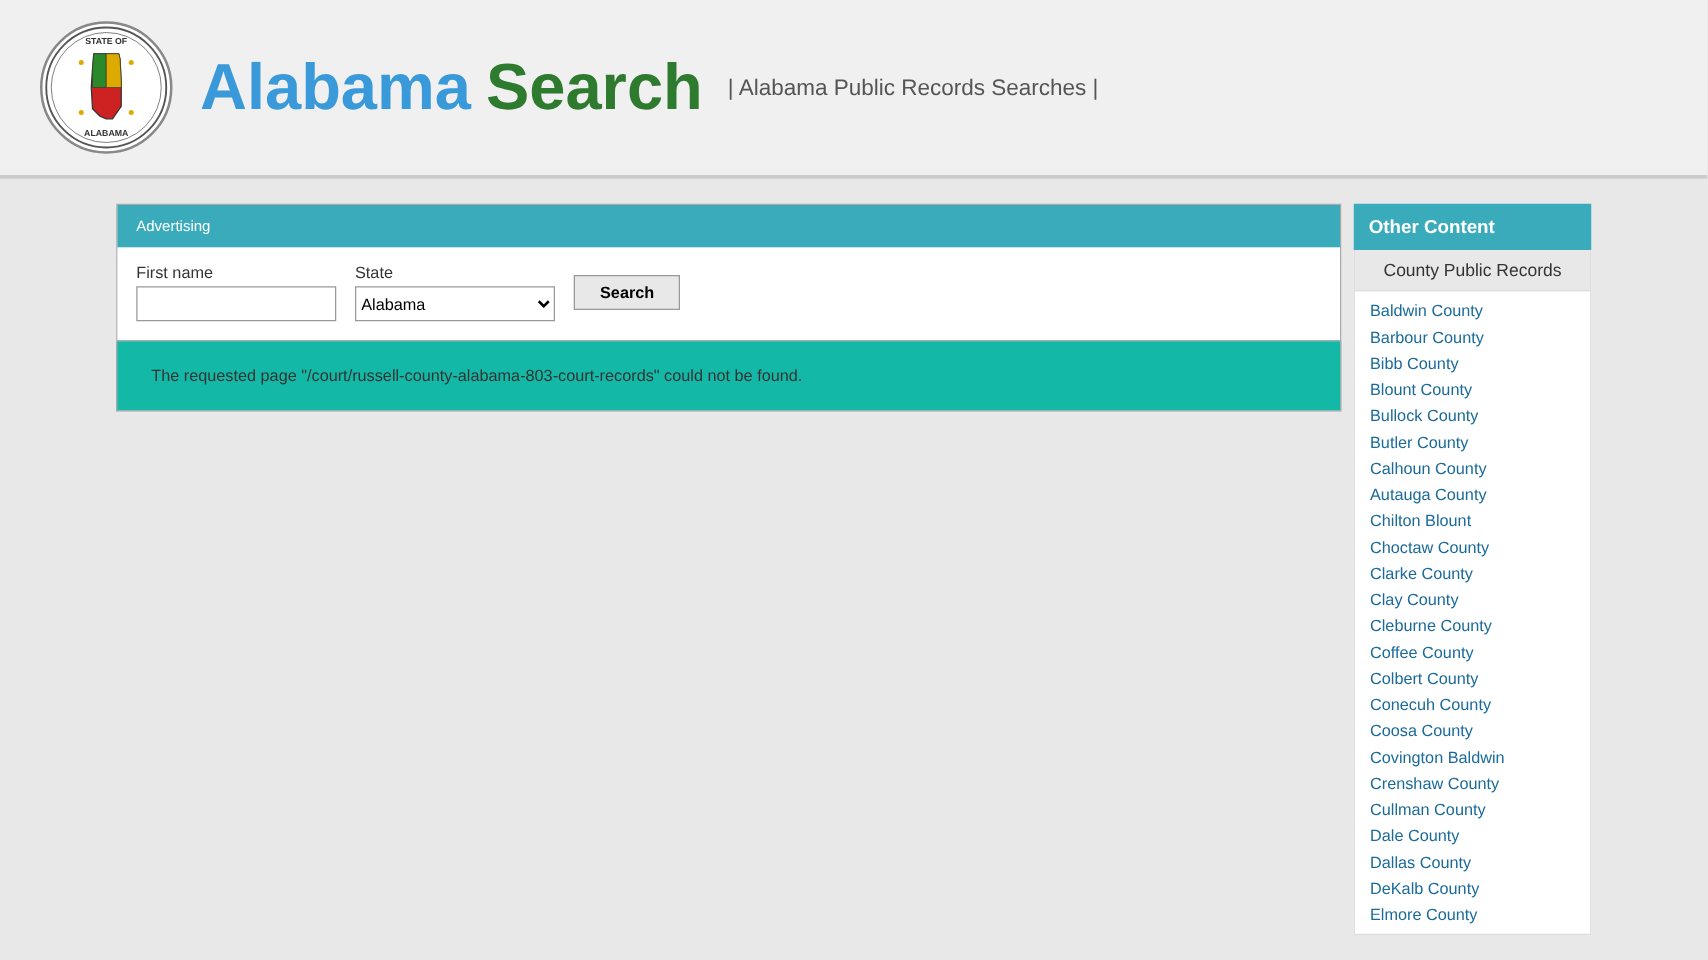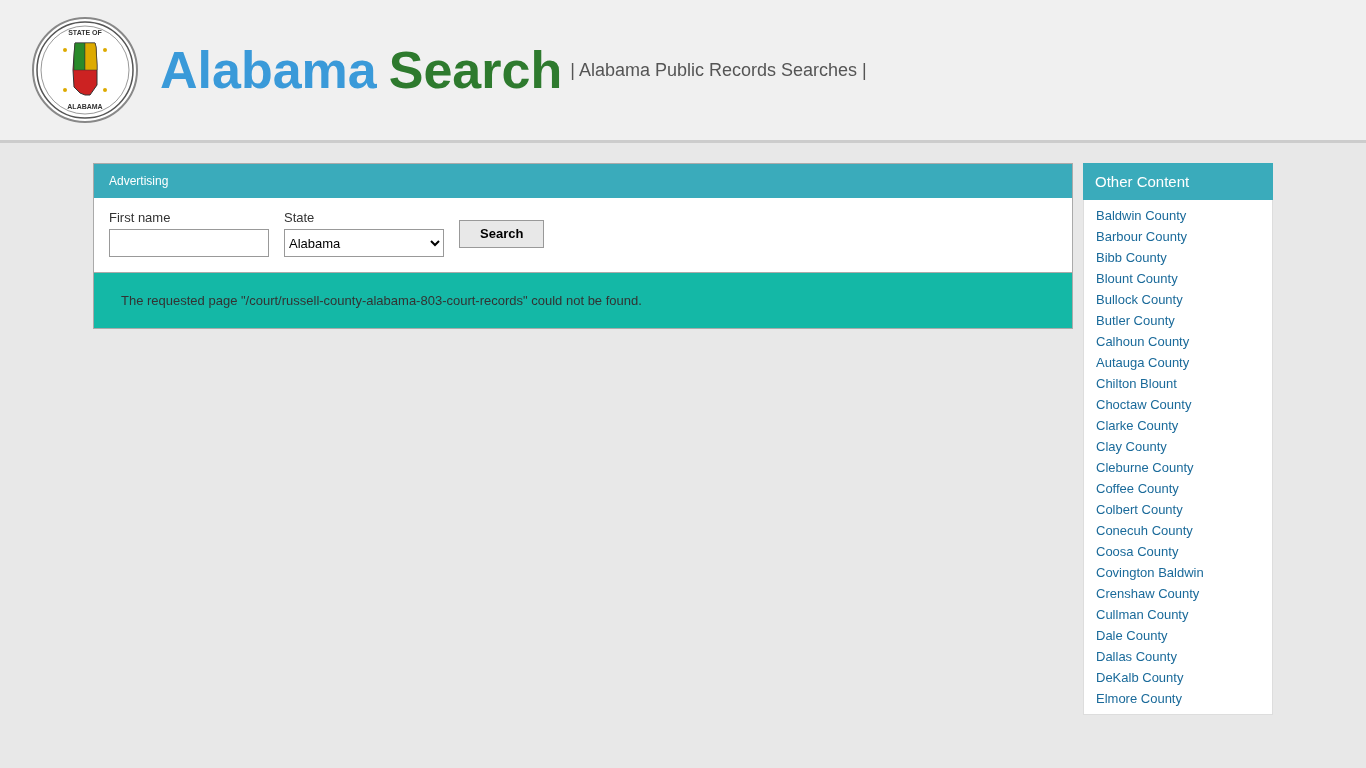--- a/index.html
+++ b/index.html
@@ -32,21 +32,21 @@
     .title-search {
       font-size: 52px;
       font-weight: bold;
       color: #2e7a2e;
       font-family: Arial, sans-serif;
       margin-left: 12px;
     }
     .title-tagline {
       font-size: 18px;
       color: #555;
-      margin-left: 8px;
+      margin-left: 20px;
     }
 
     
     #main-content {
       display: flex;
       max-width: 1200px;
       margin: 20px auto;
       gap: 10px;
       padding: 0 10px;
     }
@@ -133,21 +133,21 @@
     
     #sidebar {
       width: 190px;
       flex-shrink: 0;
     }
     #sidebar-header {
       background: #3aabbb;
       padding: 10px 12px;
       color: white;
       font-size: 15px;
-      font-weight: normal;
+      font-weight: bold;
     }
     #sidebar-content {
       background: white;
       border: 1px solid #ddd;
       border-top: none;
     }
     #county-records-header {
       background: #e8e8e8;
       padding: 8px 12px;
       font-size: 14px;
@@ -225,20 +225,21 @@
 
     <div id="error-box">
       <p id="error-message">The requested page "/court/russell-county-alabama-803-court-records" could not be found.</p>
     </div>
 
   </div>
 
   <div id="sidebar">
     <div id="sidebar-header">Other Content</div>
     <div id="sidebar-content">
+      <div id="county-records-header">County Public Records</div>
       <div id="county-list">
 
       <a class="county-link" href="#">Baldwin County</a>
           <a class="county-link" href="#">Barbour County</a>
           <a class="county-link" href="#">Bibb County</a>
           <a class="county-link" href="#">Blount County</a>
           <a class="county-link" href="#">Bullock County</a>
           <a class="county-link" href="#">Butler County</a>
           <a class="county-link" href="#">Calhoun County</a>
           <a class="county-link" href="#">Autauga County</a>

